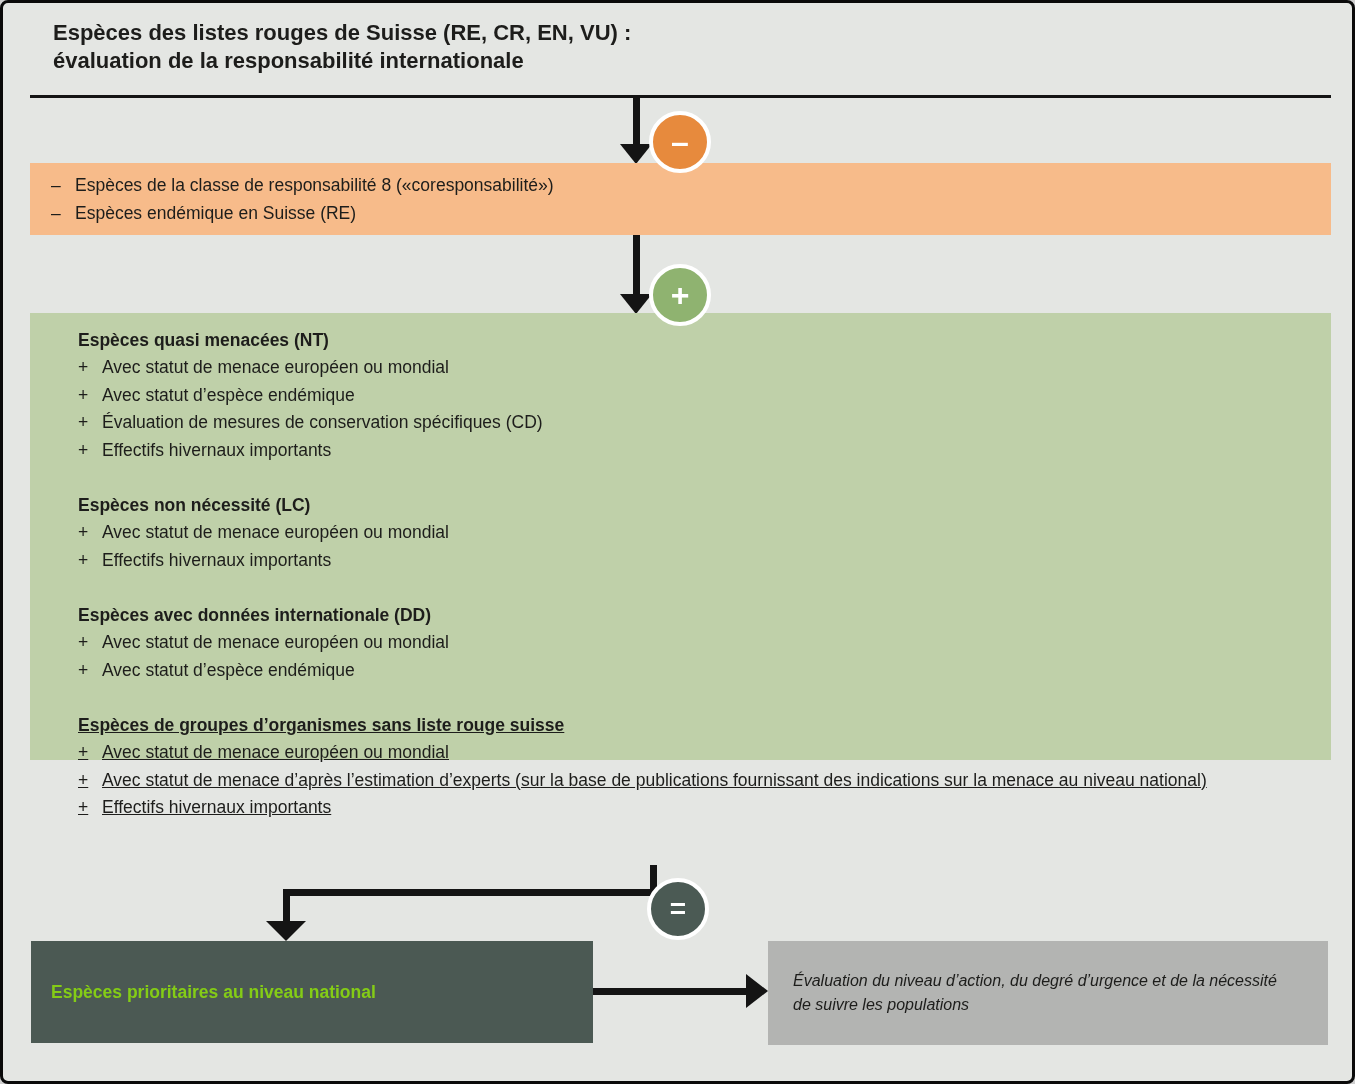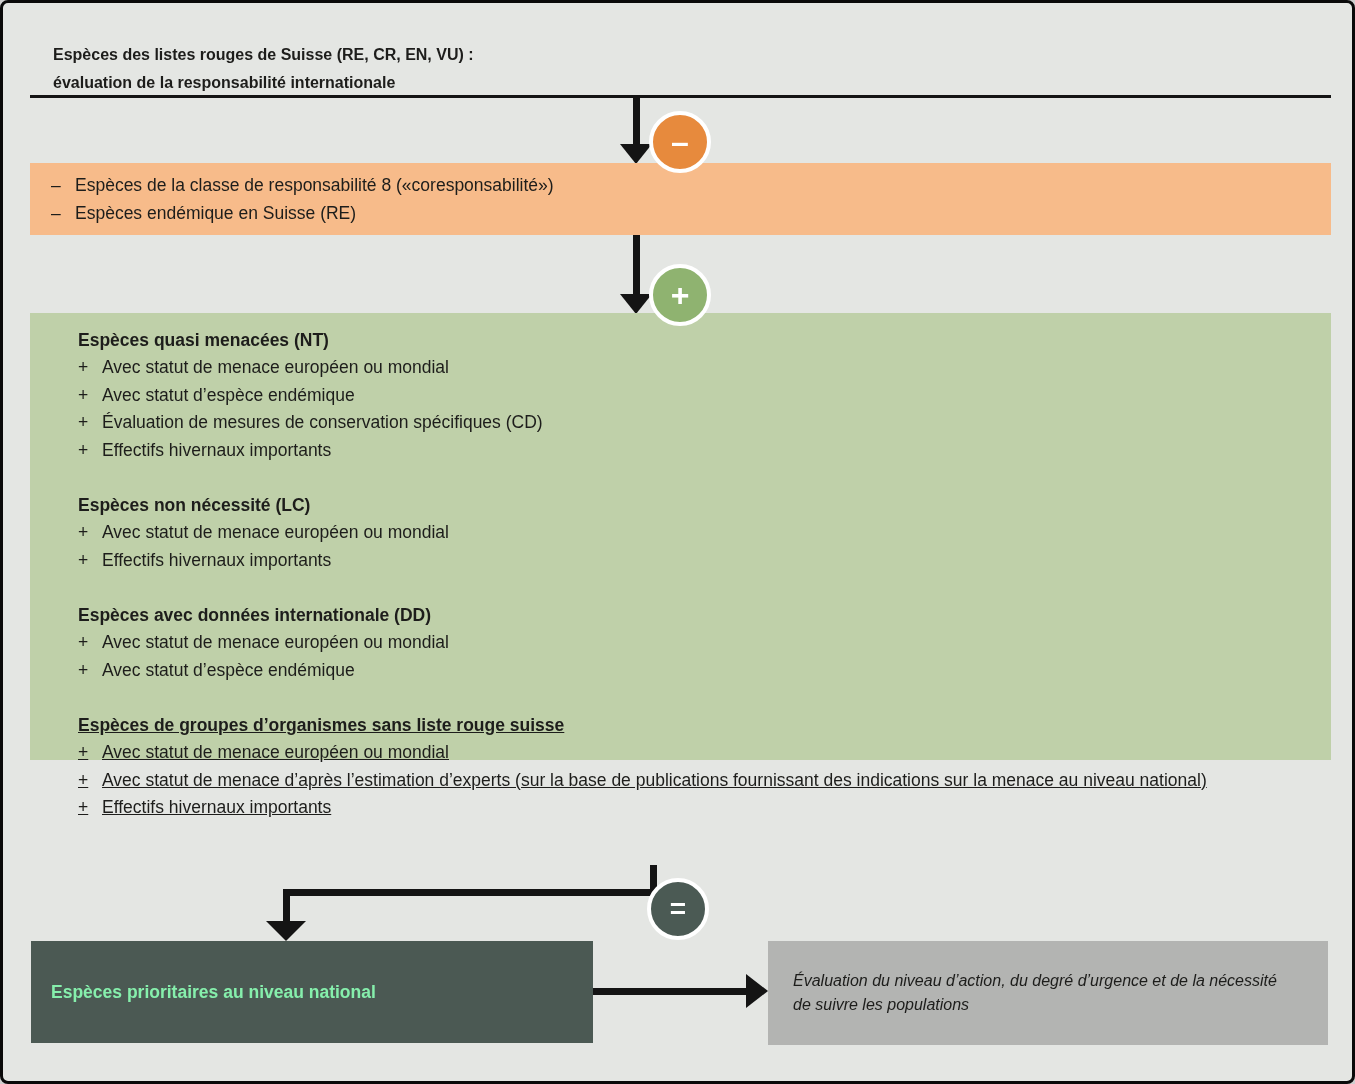--- a/index.html
+++ b/index.html
@@ -7,23 +7,22 @@
   .canvas {
     position:relative; width:1355px; height:1084px;
     background:#e4e6e3;
     border:3px solid #0a0a0a; border-radius:8px;
     overflow:hidden;
     font-family:"Liberation Sans","DejaVu Sans",sans-serif;
     color:#1d1d1b;
   }
   .title {
     position:absolute; left:50px; top:16px;
-    font-size:16px; font-weight:bold; line-height:28px;
+    font-size:22px; font-weight:bold; line-height:28px;
     white-space:pre-line;
-    margin-top:22px;
   }
   .rule {
     position:absolute; left:27px; top:92px; width:1301px; height:3px;
     background:#141414;
   }
   
   .stem-v { position:absolute; width:7px; background:#141414; }
   .stem-h { position:absolute; height:7px; background:#141414; }
   .head-down {
     position:absolute; width:0; height:0;
@@ -65,21 +64,21 @@
   .li-text { max-width:1150px; }
   .section { margin-bottom:27px; }
   .section:last-child { margin-bottom:0;text-decoration:underline; }
   .section-header { font-weight:bold; font-size:17.5px; line-height:28px; }
   .box-include li { line-height:27.5px; }
   .box-result {
     left:28px; top:938px; width:562px; height:102px; background:#4b5953;
     display:flex; align-items:center; padding-left:20px;
   }
   .box-result .label {
-    color:#86efac; font-weight:bold; font-size:17.5px;
+    color:#84cc16; font-weight:bold; font-size:17.5px;
   }
   .box-outcome {
     left:765px; top:938px; width:560px; height:104px; background:#b3b4b2;
     display:flex; align-items:center; padding-left:25px;
   }
   .box-outcome .label {
     font-size:16px; line-height:24px; max-width:490px;font-style:italic;
   }
 </style>
 </head>

